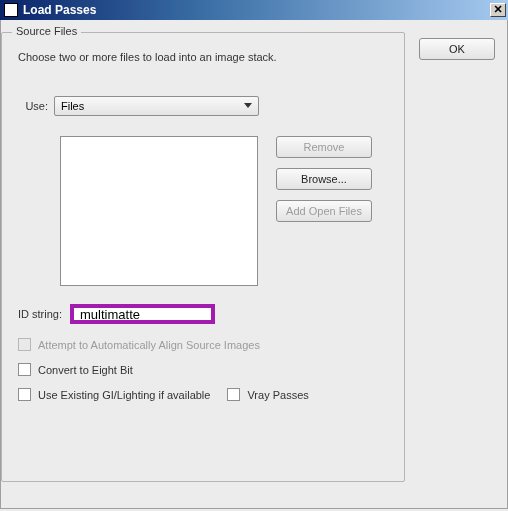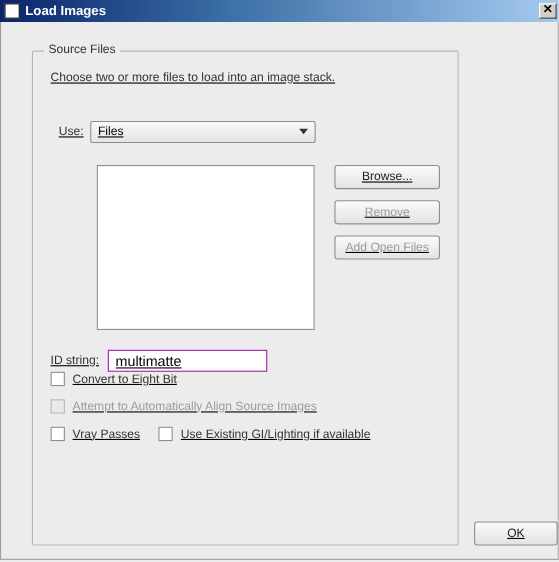--- a/index.html
+++ b/index.html
@@ -38,27 +38,26 @@
     border-bottom-color: #404040;
     color: #000;
     font-size: 11px;
     font-weight: bold;
     text-align: center;
     line-height: 11px;
     cursor: pointer;
   }
   .dialog-body {
     display: flex;
-    padding: 12px 12px 12px 28px;
+    padding: 12px 12px 12px 0;
     height: calc(100% - 22px);
     background: #ececec;
     border: 1px solid #9f9f9f;
     border-top: none;
-    align-items: flex-end;
-    text-decoration: underline;
+    align-items: flex-start;
   }
   .fieldset {
     position: relative;
     border: 1px solid #b5b5b5;
     border-radius: 2px;
     padding: 18px 16px 18px 16px;
     flex: 1;
     height: 450px;
     margin-right: 14px;
   }
@@ -106,26 +105,26 @@
     border: 1px solid #8e8e8e;
     border-radius: 3px;
     text-align: center;
     line-height: 20px;
     color: #222;
     cursor: pointer;
   }
   .btn.disabled { color: #9c9c9c; cursor: default; }
   .right-panel { display: flex; flex-direction: column; gap: 22px; padding-top: 6px; }
   .right-panel .btn { width: 76px; }
-  .id-row { display: flex; align-items: center; }
+  .id-row { display: flex; align-items: center; margin-bottom: 14px; }
   .id-label { margin-right: 8px; color: #333; }
   .text-input {
     width: 145px; height: 20px;
     background: #fff;
-    border: 1px solid #a21caf;
+    border: 4px solid #a21caf;
     padding: 2px 6px;
     font-family: inherit;
     font-size: 13px;
   }
   .check-row { display: flex; align-items: center; margin-bottom: 12px; gap: 7px; color: #333; }
   .check-row.disabled { color: #9c9c9c; }
   .checkbox {
     width: 13px; height: 13px;
     background: #fff;
     border: 1px solid #8e8e8e;
@@ -134,70 +133,70 @@
   }
   .checkbox.disabled { background: #e9e9e9; border-color: #b8b8b8; cursor: default; }
   .inline-group { display: flex; align-items: center; gap: 7px; margin-bottom: 12px; }
   .inline-group .check-row { margin-bottom: 0; margin-right: 10px; }
 </style>
 </head>
 <body>
 
 <div class="titlebar">
   <span class="titlebar-icon"></span>
-  <span class="titlebar-title">Load Images</span>
+  <span class="titlebar-title">Load Passes</span>
   <span class="titlebar-close">✕</span>
 </div>
 
 <div class="dialog-body">
 
   <div class="fieldset">
     <div class="fieldset-legend">Source Files</div>
     <div class="desc">Choose two or more files to load into an image stack.</div>
 
     <div class="use-row">
       <div class="use-label">Use:</div>
       <div class="select">
         <span>Files</span>
         <span class="select-arrow"></span>
       </div>
     </div>
 
     <div class="list-row">
       <div class="listbox"></div>
       <div class="list-side-buttons">
+        <div class="btn disabled">Remove</div>
         <div class="btn">Browse...</div>
-        <div class="btn disabled">Remove</div>
         <div class="btn disabled">Add Open Files</div>
       </div>
     </div>
 
     <div class="id-row">
       <div class="id-label">ID string:</div>
       <input class="text-input" type="text" value="multimatte" style="">
     </div>
 
+    <div class="check-row disabled">
+      <span class="checkbox disabled"></span>
+      <span>Attempt to Automatically Align Source Images</span>
+    </div>
+
     <div class="check-row">
       <span class="checkbox"></span>
       <span>Convert to Eight Bit</span>
     </div>
 
-    <div class="check-row disabled">
-      <span class="checkbox disabled"></span>
-      <span>Attempt to Automatically Align Source Images</span>
-    </div>
-
     <div class="inline-group">
       <div class="check-row">
         <span class="checkbox"></span>
-        <span>Vray Passes</span>
+        <span>Use Existing GI/Lighting if available</span>
       </div>
       <div class="check-row">
         <span class="checkbox"></span>
-        <span>Use Existing GI/Lighting if available</span>
+        <span>Vray Passes</span>
       </div>
     </div>
 
 
   </div>
 
   <div class="right-panel">
     <div class="btn">OK</div>
   </div>
 

